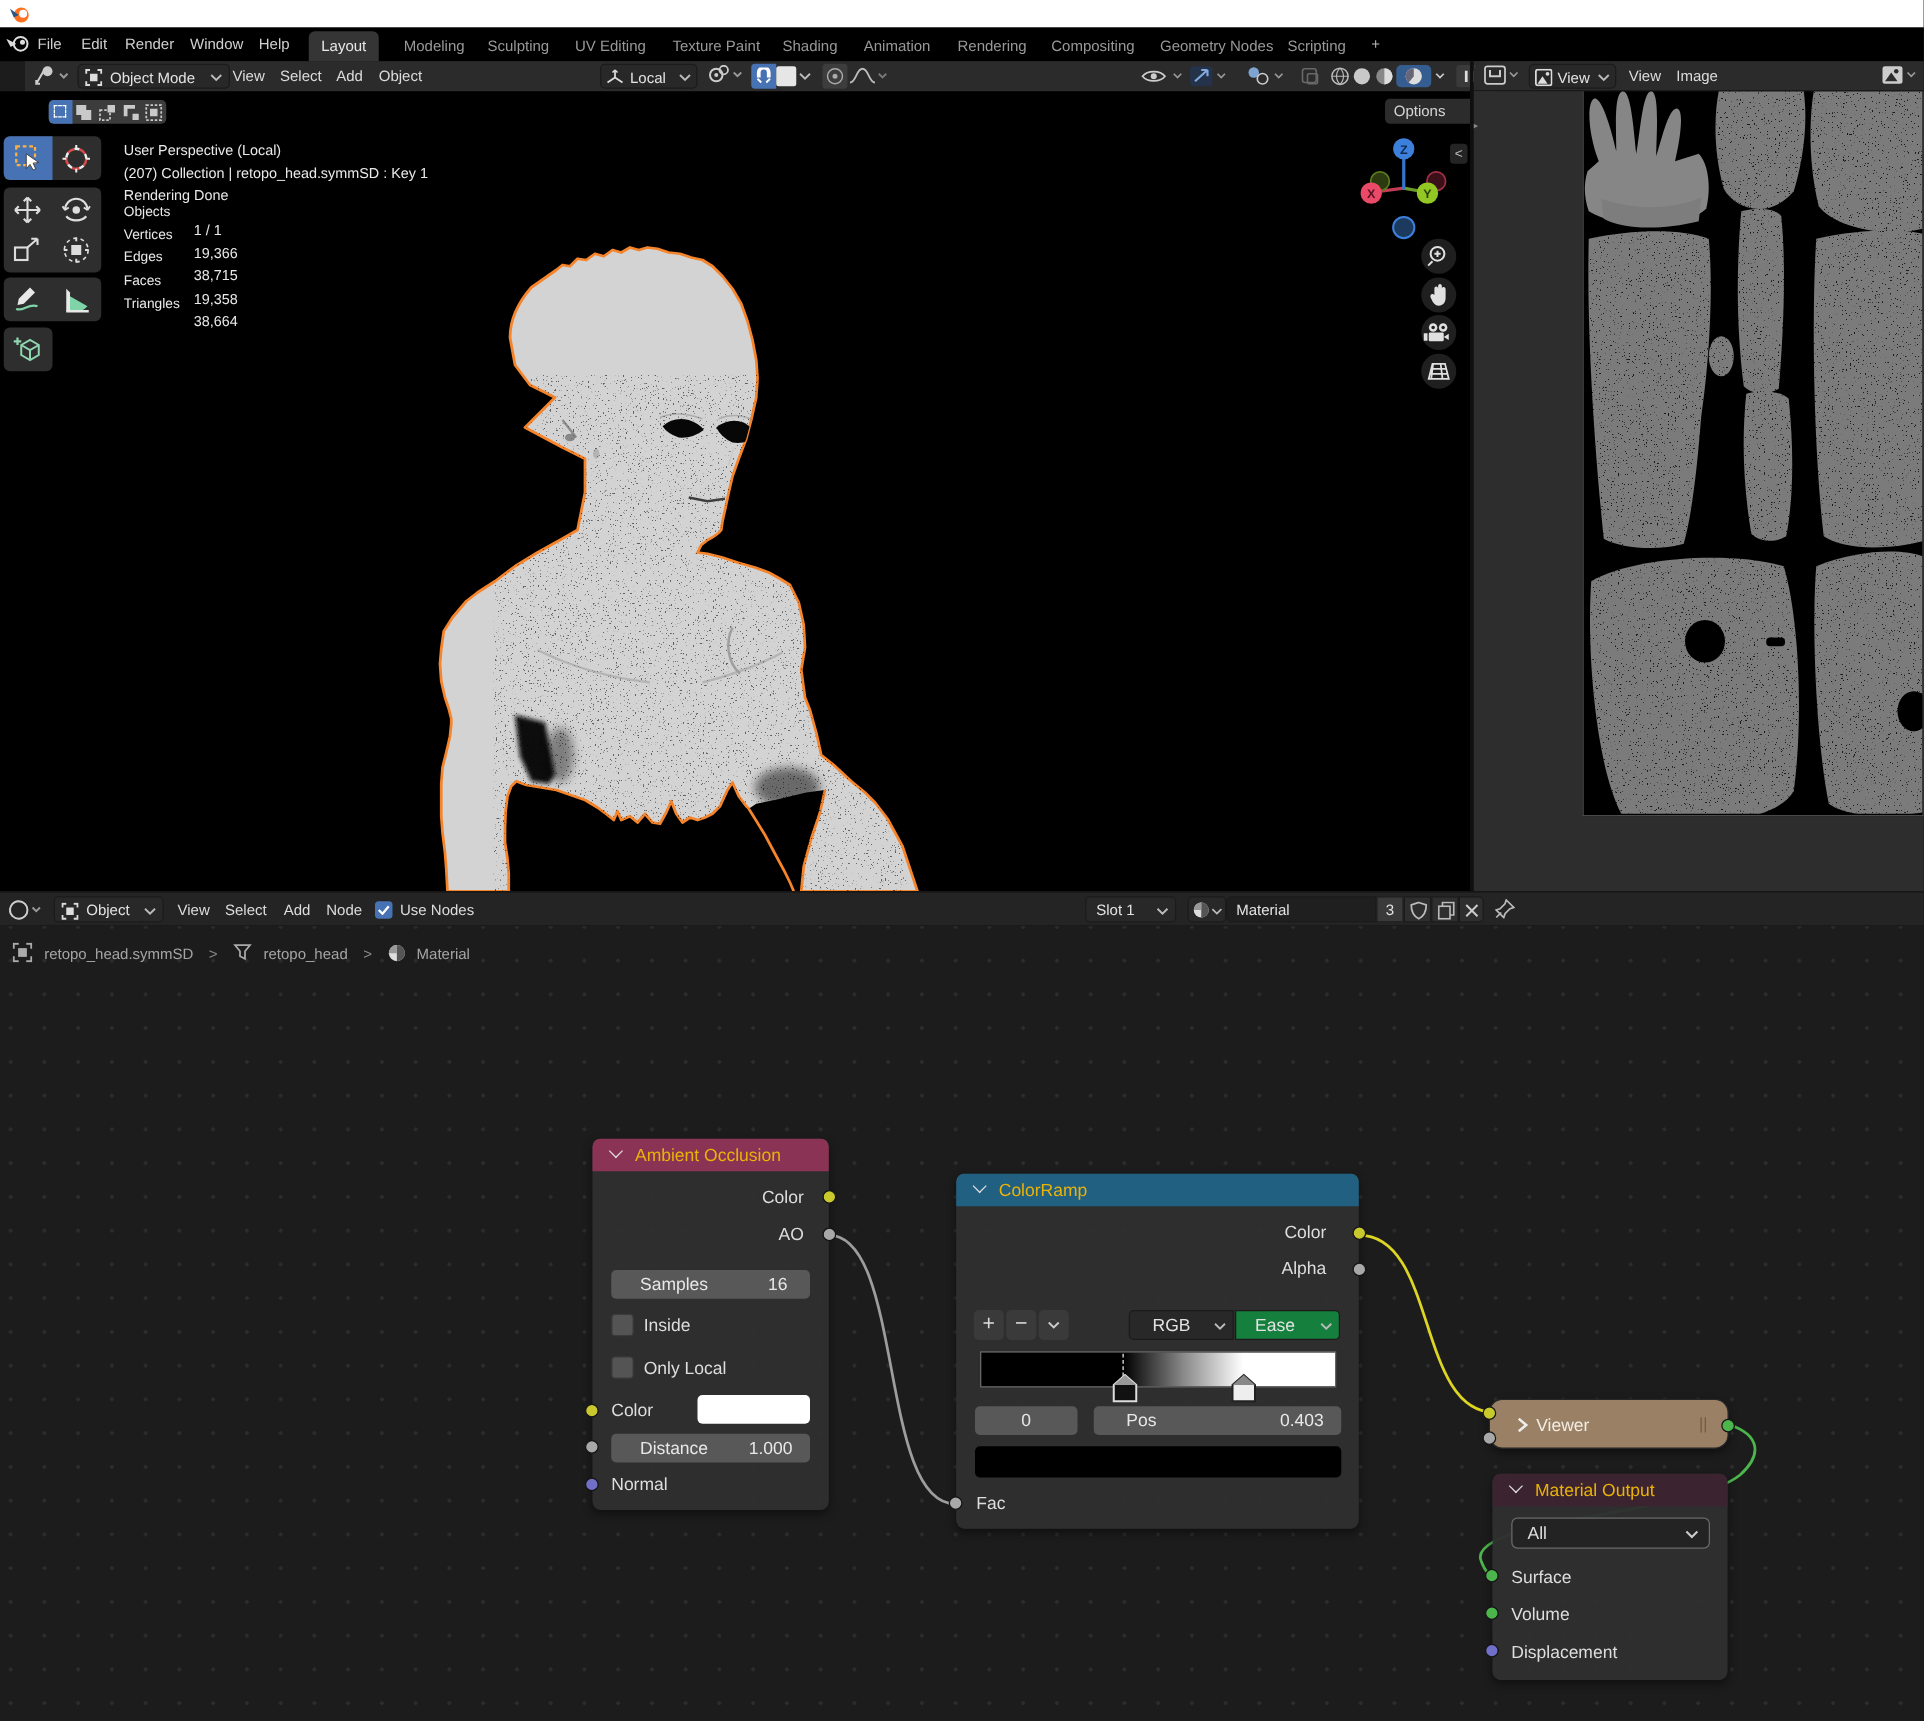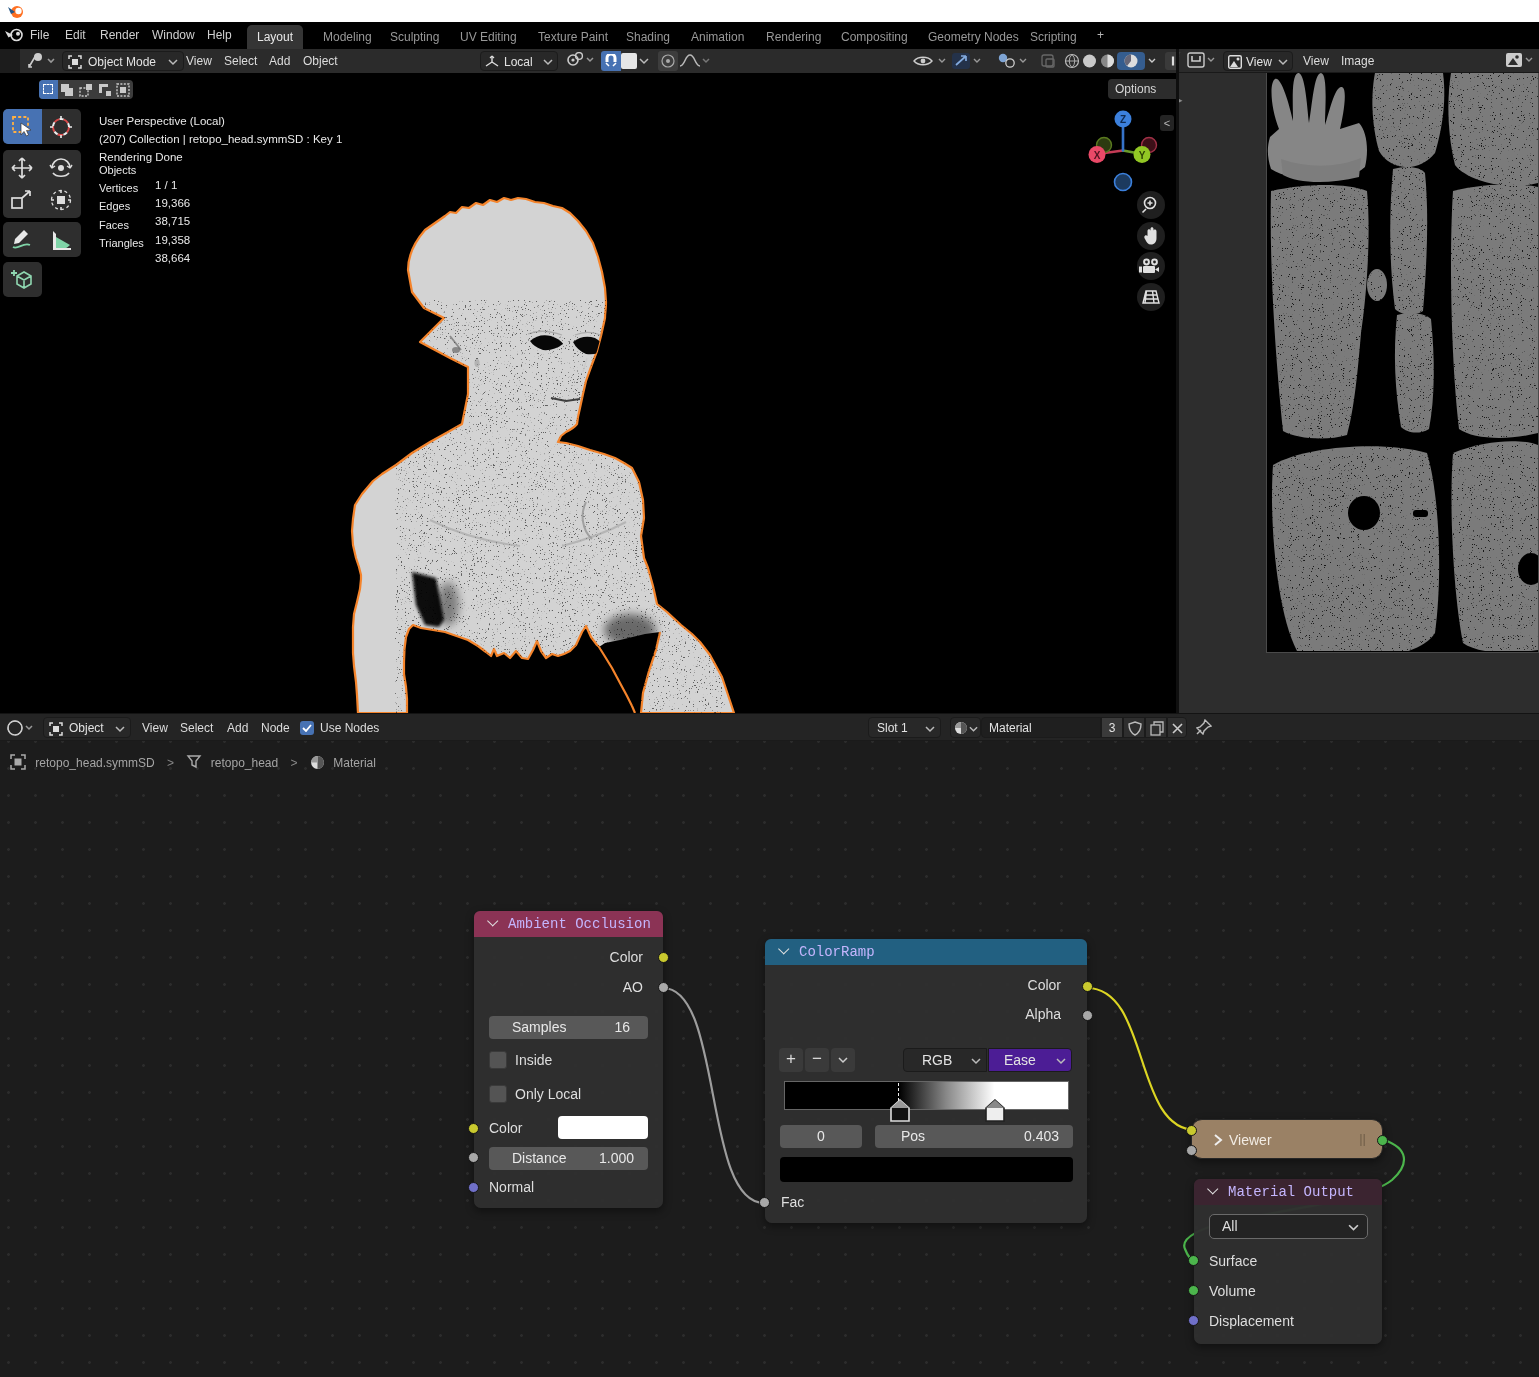--- a/index.html
+++ b/index.html
@@ -18,21 +18,21 @@
 #viewport { left:0; top:73px; width:1176px; height:640px; background:#000; }
 #rightpanel { left:1176px; top:73px; width:363px; height:640px; background:#2d2d2d; }
 #rpimage { position:absolute; left:90px; top:0px; width:273px; height:580px; background:#000; border:1px solid #4a4a4a; border-top:none; }
 #shaderheader { left:0; top:713px; width:1539px; height:28px; background:#242424; color:#dcdcdc; font-size:12px; border-top:1px solid #131313; border-bottom:1px solid #1a1a1a;}
 #canvas { left:0; top:741px; width:1539px; height:636px; background:#1c1c1c;
   background-image: radial-gradient(circle, #2c2c2c 1.3px, transparent 1.5px);
   background-size: 27px 27px; background-position: 22px 14px; }
 #breadcrumb { position:absolute; left:10px; top:11px; height:22px; color:#a5a5a5; font-size:12px; line-height:22px; }
 
 .node { position:absolute; background:rgba(48,48,48,0.97); border-radius:7px; box-shadow:0 3px 8px rgba(0,0,0,0.45); font-size:14px; color:#dedede; }
-.nhead { height:26px; border-radius:6px 6px 0 0; line-height:26px; color:#c4b5fd; padding-left:34px; position:relative;font-family:Liberation Mono, monospace; }
+.nhead { height:26px; border-radius:6px 6px 0 0; line-height:26px; color:#eab308; padding-left:34px; position:relative; }
 .nhead:before { content:""; position:absolute; left:14px; top:8px; width:7px; height:7px; border-right:1.8px solid #e0e0e0; border-bottom:1.8px solid #e0e0e0; transform:rotate(45deg) translateY(-2px) translateX(-1px); }
 .sock { position:absolute; width:11px; height:11px; border-radius:50%; border:1px solid #151515; }
 .slider { position:absolute; background:#585858; border-radius:4px; height:23px; line-height:23px; color:#e8e8e8; }
 .chk { position:absolute; width:18px; height:18px; background:#545454; border-radius:3px; border:1px solid #3a3a3a;}
 .nlabel { position:absolute; height:23px; line-height:23px; }
 </style>
 </head>
 <body>
 
 <div class="abs" id="titlebar">
@@ -548,21 +548,21 @@
     <svg class="abs" style="left:7px;top:9px" width="10" height="7" viewBox="0 0 10 7">
         <path d="M1,1 L5,5 L9,1" stroke="#ccc" stroke-width="1.5" fill="none"></path>
       </svg>
   </div>
   <div class="abs" style="left:138px;top:109px;width:84px;height:24px;background:#282828;border:1px solid #1b1b1b;border-radius:4px 0 0 4px;color:#e3e3e3;font-size:14px;line-height:23px">
     <span style="margin-left:18px">RGB</span>
     <svg class="abs" style="right:5px;top:9px" width="10" height="7" viewBox="0 0 10 7">
         <path d="M1,1 L5,5 L9,1" stroke="#bbb" stroke-width="1.5" fill="none"></path>
       </svg>
   </div>
-  <div class="abs" style="left:223px;top:109px;width:84px;height:24px;background:#4c1d95;border:1px solid #1b1b1b;border-radius:0 4px 4px 0;color:#e3e3e3;font-size:14px;line-height:23px">
+  <div class="abs" style="left:223px;top:109px;width:84px;height:24px;background:#15803d;border:1px solid #1b1b1b;border-radius:0 4px 4px 0;color:#e3e3e3;font-size:14px;line-height:23px">
     <span style="margin-left:15px">Ease</span>
     <svg class="abs" style="right:5px;top:9px" width="10" height="7" viewBox="0 0 10 7">
         <path d="M1,1 L5,5 L9,1" stroke="#bbb" stroke-width="1.5" fill="none"></path>
       </svg>
   </div>
 
   <div class="abs" style="left:19px;top:142px;width:285px;height:29px;background:linear-gradient(to right,#000 0%,#000 40.3%,#888 57%,#fff 74%,#fff 100%);border:1px solid #666;"></div>
   <div class="abs" style="left:133px;top:144px;width:1px;height:18px;border-left:1.5px dashed #eee"></div>
   <svg class="abs" style="left:124px;top:160px" width="22" height="24" viewBox="0 0 22 24">
     <path d="M11,1 L20,9 V22 H2 V9 Z" fill="#111" stroke="#ddd" stroke-width="1.6"></path>

